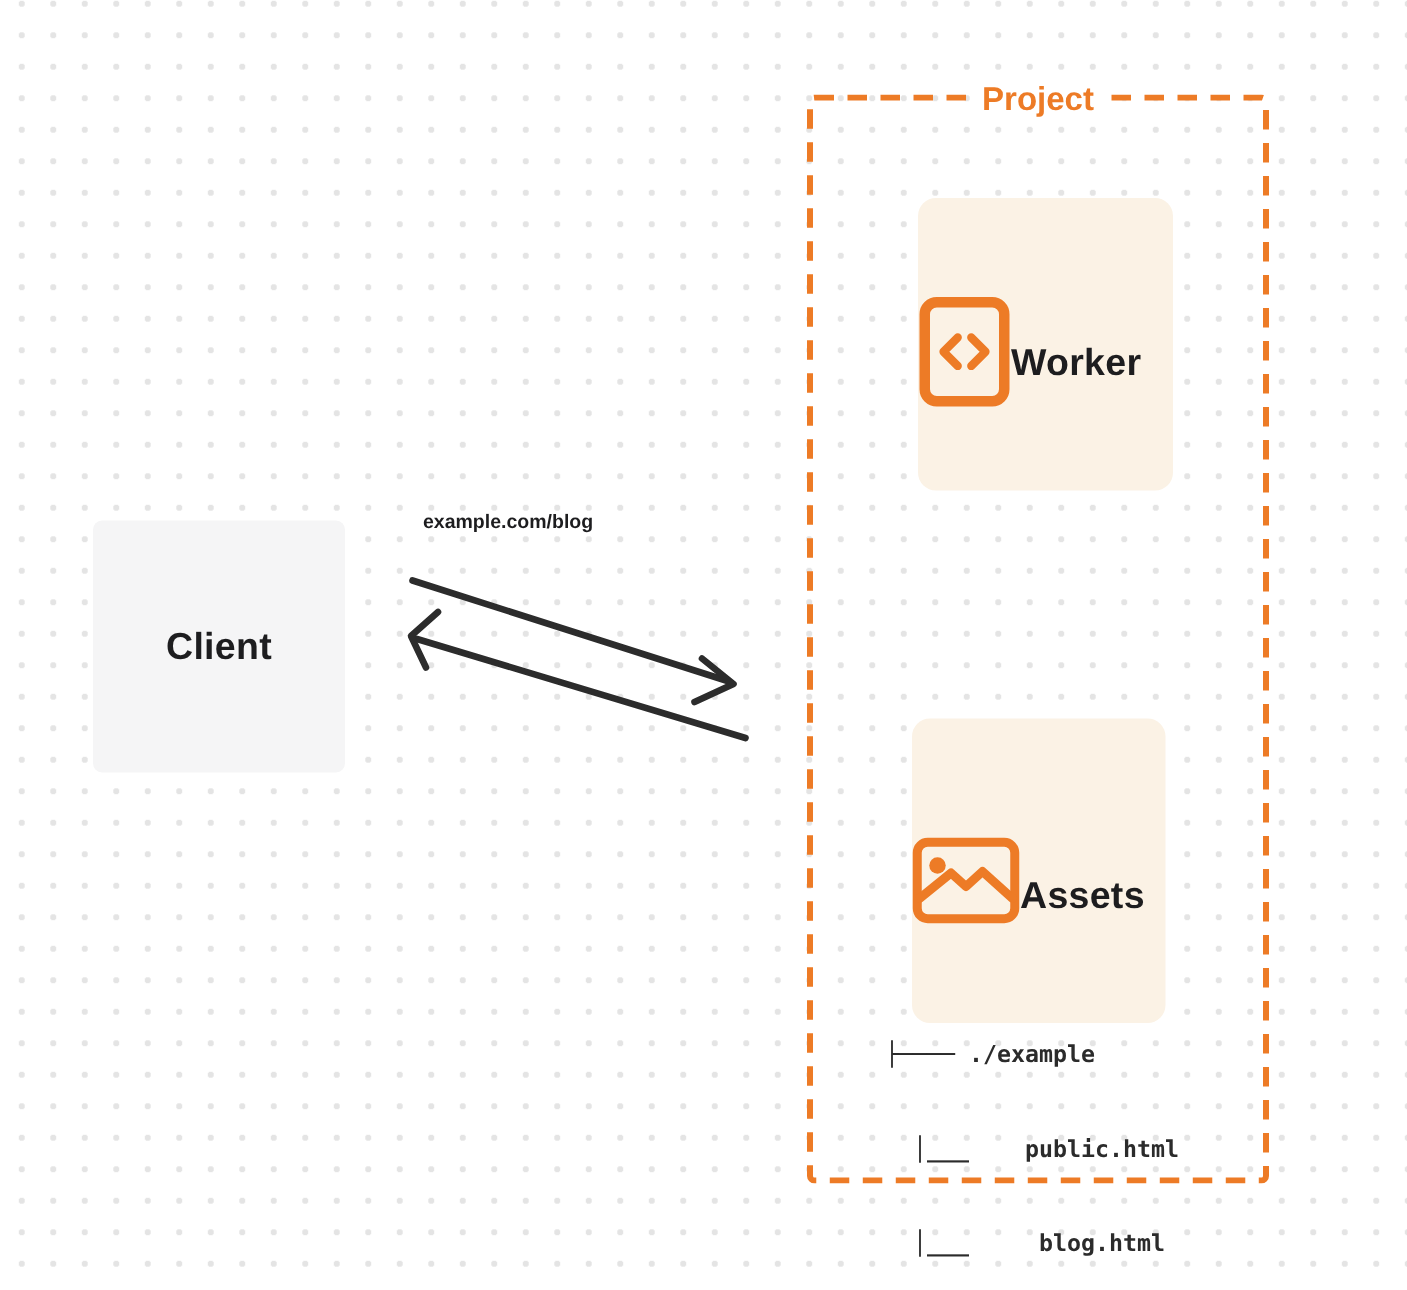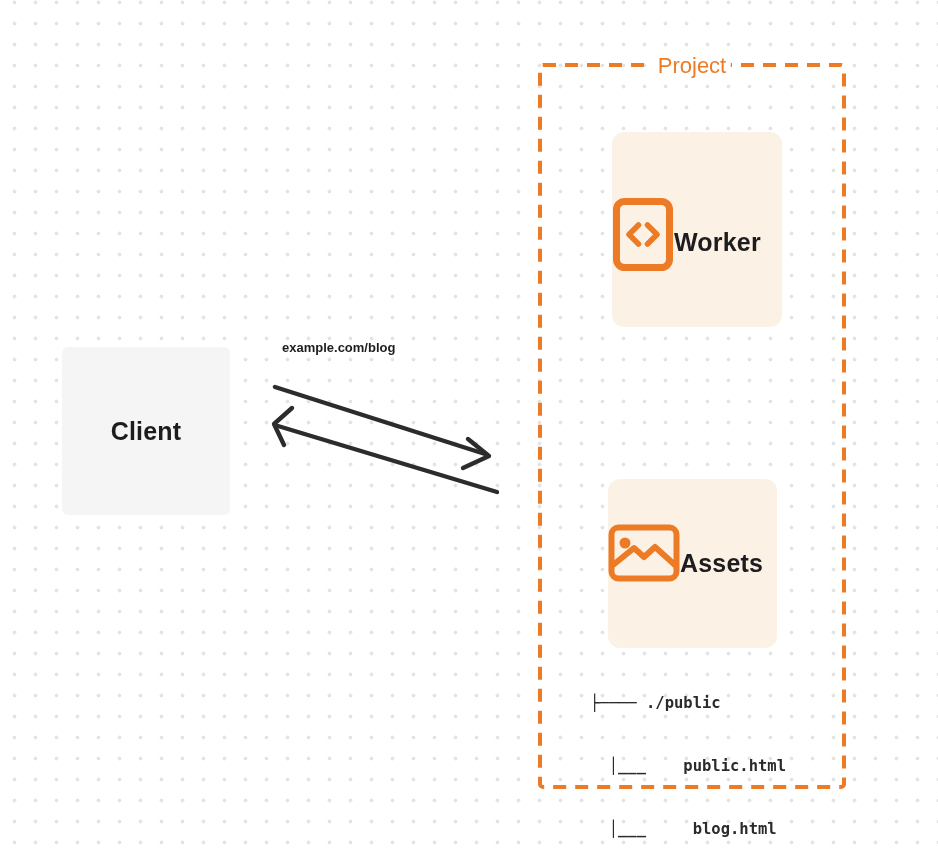--- a/index.html
+++ b/index.html
@@ -50,34 +50,34 @@
     left: 538px; top: 63px;
     width: 308px; height: 726px;
   }
   .dashed-border { position: absolute; left: 0; top: 0; }
   .project-label {
     position: absolute;
     top: -10px; left: 50%;
     transform: translateX(-50%);
     background: #ffffff;
     padding: 0 5px;
-    font-size: 22px; font-weight: 400;
+    font-size: 22px; font-weight: 700;
     color: #ed7b26;
     line-height: 26px;
     white-space: nowrap;
   }
   
   .card {
     position: absolute;
     background: #fbf2e5;
     border-radius: 12px;
     display: flex; flex-direction: row; align-items: center;
   }
   .worker-card { left: 74px; top: 69px; width: 170px; height: 170px; padding-top: 25px; }
-  .assets-card { left: 70px; top: 416px; width: 169px; height: 169px; }
+  .assets-card { left: 70px; top: 416px; width: 169px; height: 169px; padding-top: 34px; }
   .worker-card .card-icon { margin-bottom: 16px; }
   .assets-card .card-icon { margin-bottom: 22px; }
   .card-label {
     font-size: 25px; font-weight: 700; color: #1d1d1f; letter-spacing: 0.2px;
   }
   .icon-stroke { stroke: #ed7b26; fill: none; stroke-linecap: round; stroke-linejoin: round; }
   
   .file-tree {
     position: absolute;
     left: 52px; top: 588px;
@@ -129,20 +129,20 @@
     <div class="card assets-card">
       <svg class="card-icon" width="72" height="58" viewBox="0 0 72 58">
         <rect class="icon-stroke" x="3.5" y="3.5" width="65" height="51" rx="7" stroke-width="6"></rect>
         <circle cx="17" cy="19" r="5.5" fill="#ed7b26"></circle>
         <path class="icon-stroke" d="M 5 41 L 26 24 L 36 33 L 47 23 L 67 41" stroke-width="6"></path>
       </svg>
       <span class="card-label">Assets</span>
     </div>
 
     <div class="file-tree">
-      <div>├──── ./public</div>
+      <div>├──── ./example</div>
       <div>  │___    public.html</div>
       <div>  │___     blog.html</div>
       
     </div>
   </div>
 
 </div>
 
 </body></html>

